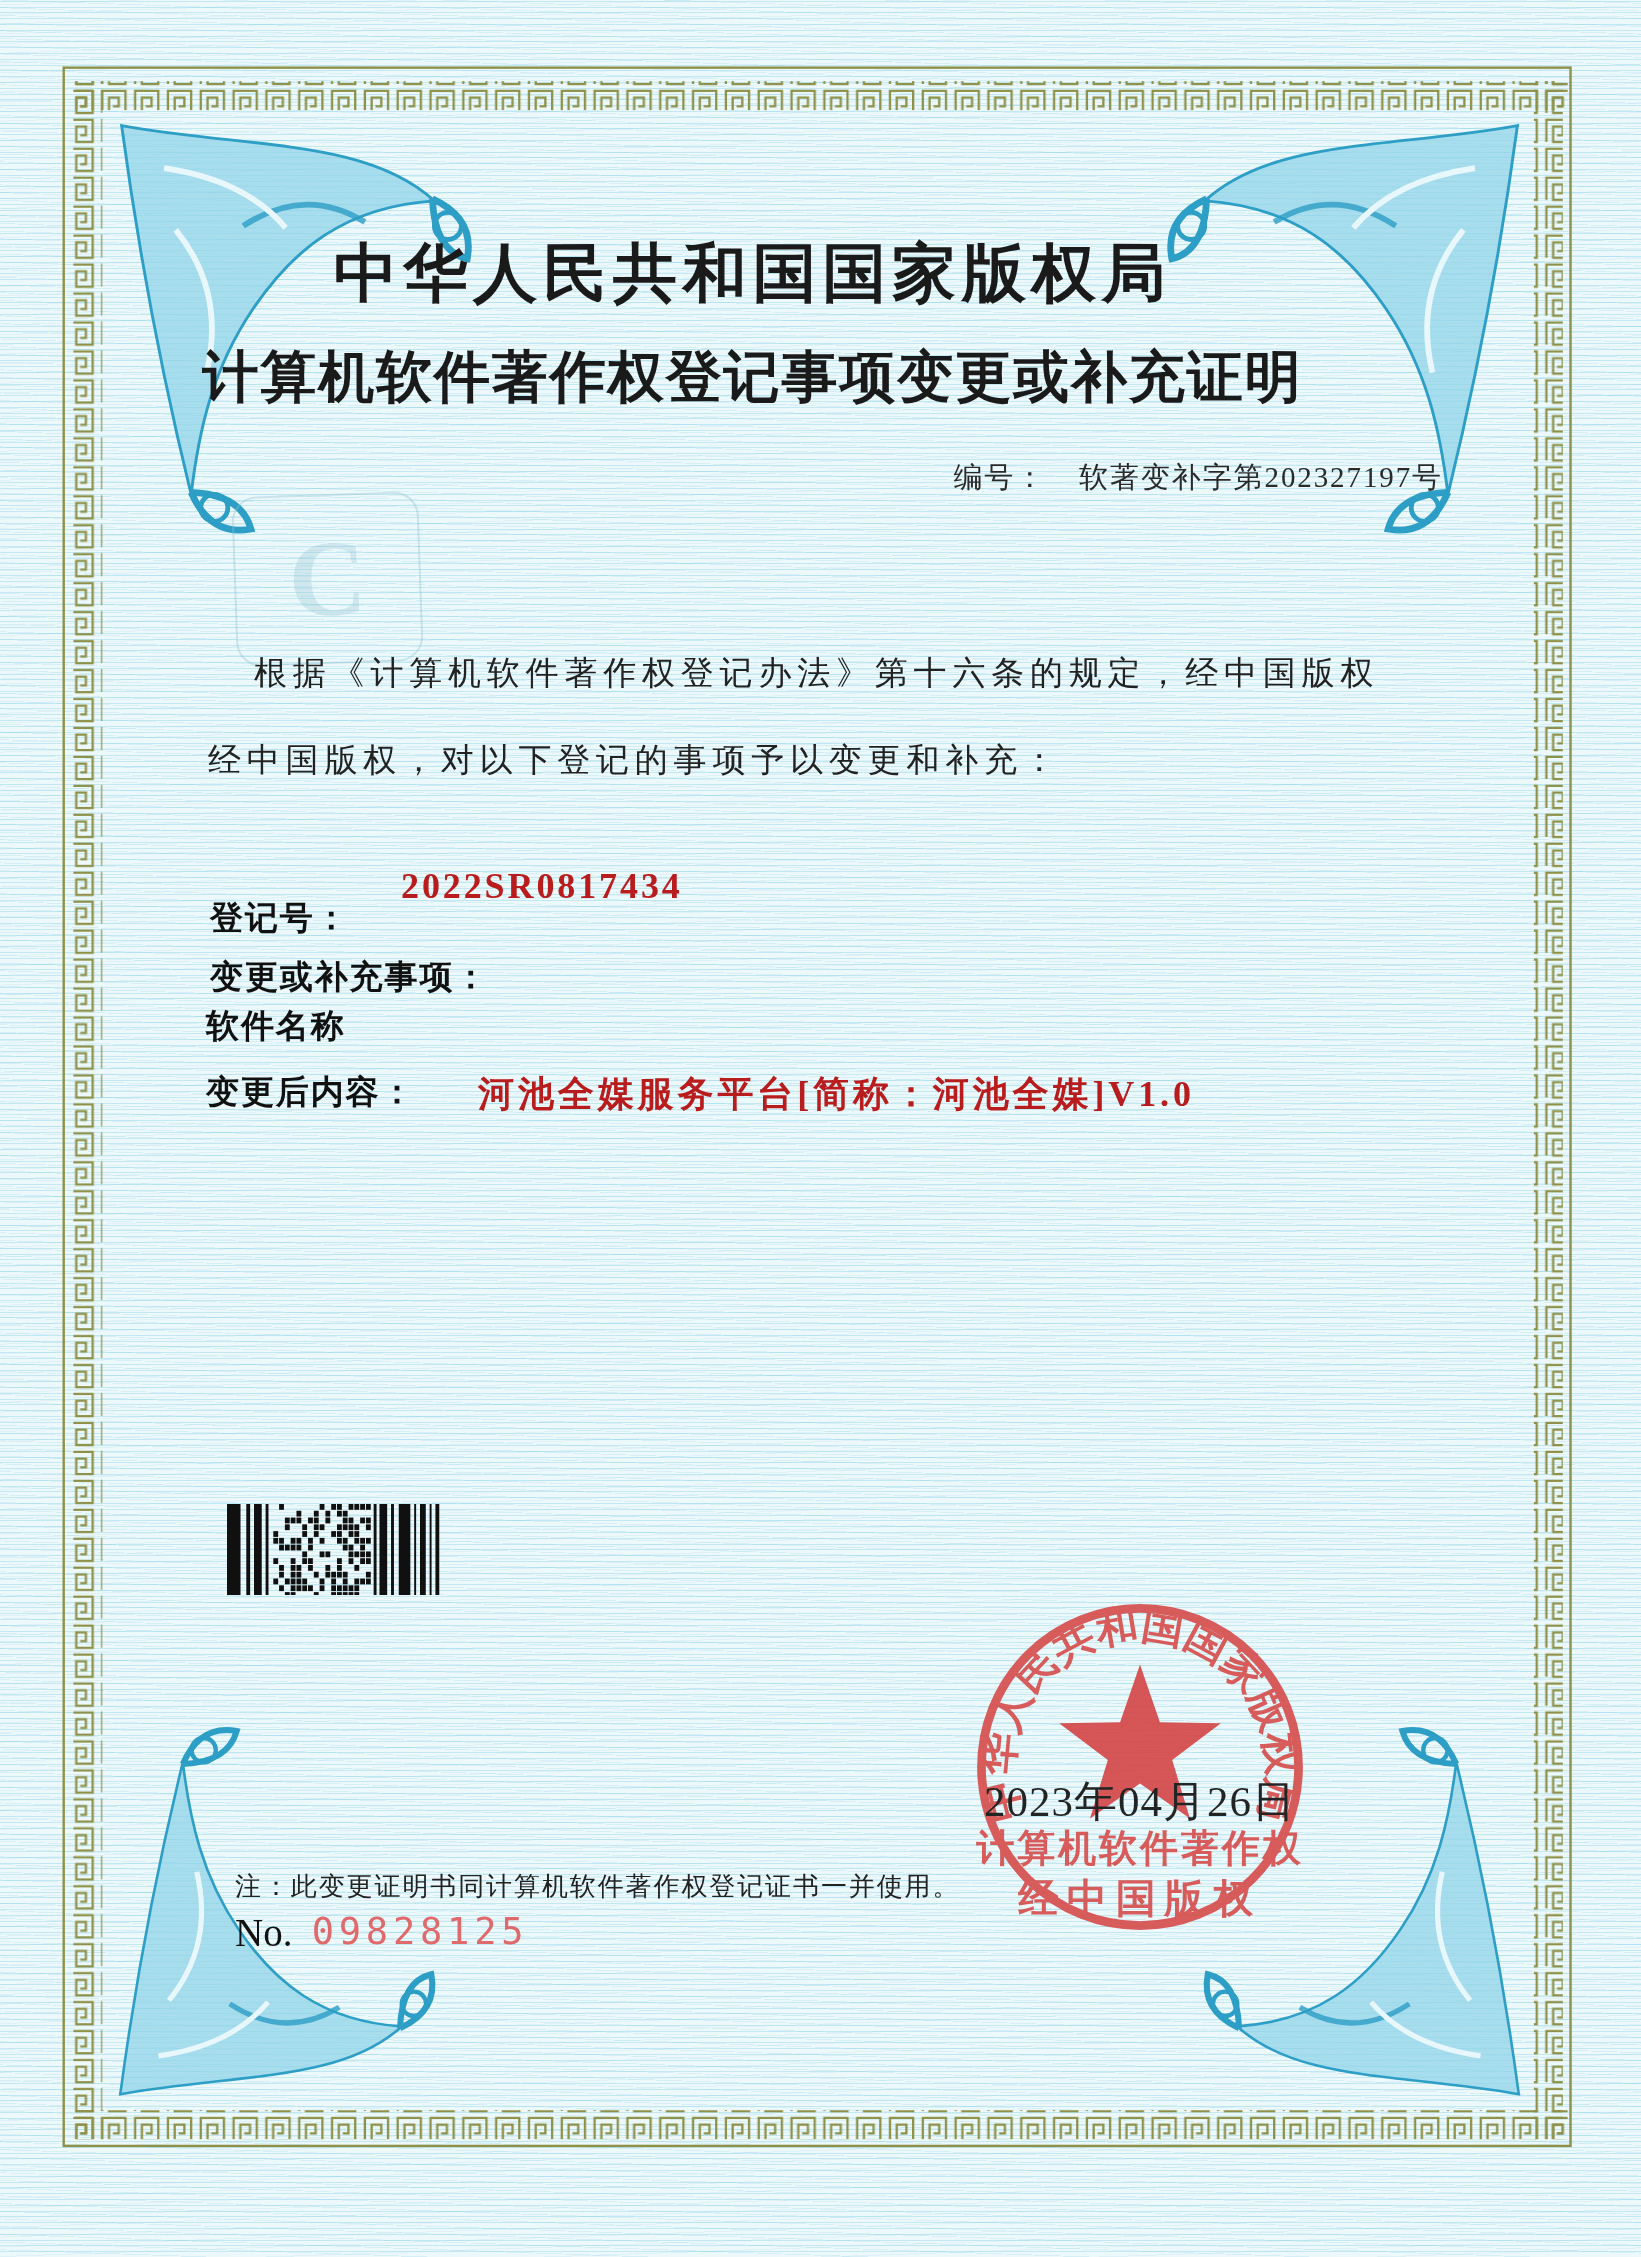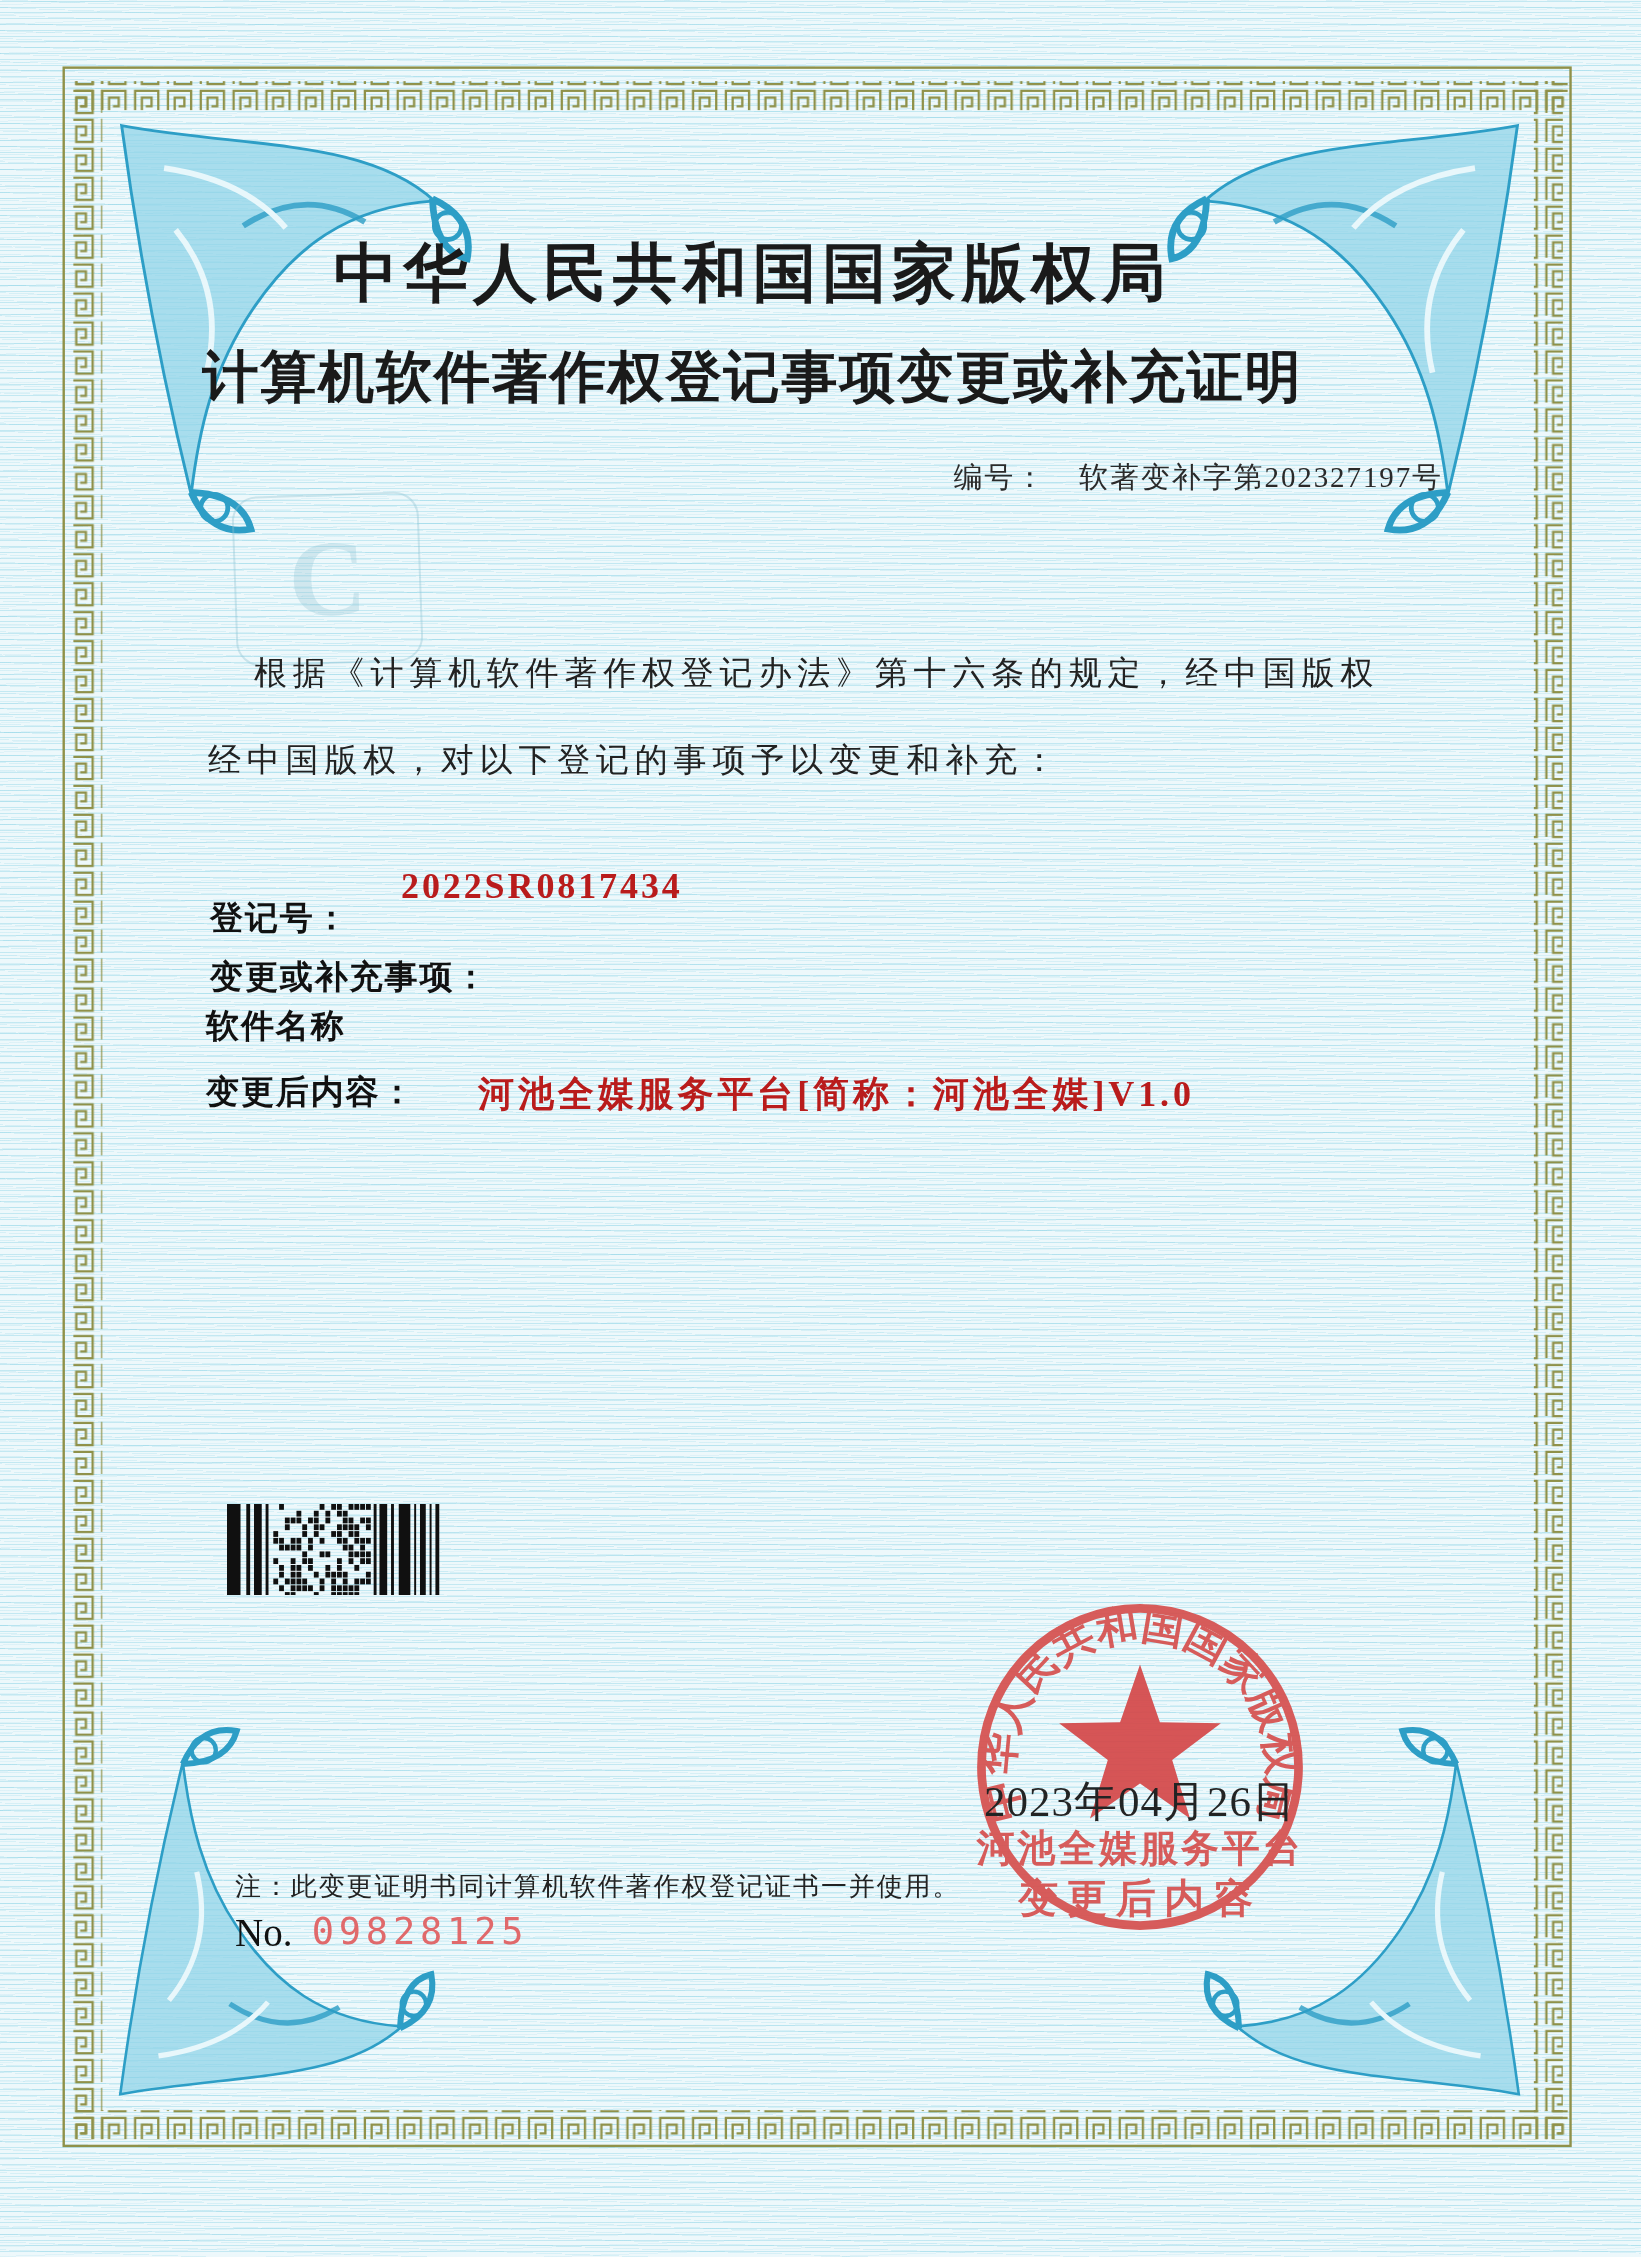--- a/index.html
+++ b/index.html
@@ -283,21 +283,21 @@
 <div class="seal">
   <svg width="348" height="348" viewBox="0 0 360 360">
     <circle cx="180" cy="180" r="164" fill="none" stroke="#d6514f" stroke-width="9"></circle>
     <path id="sealArc" d="M60.4,235.8 A132,132 0 1 1 299.6,235.8" fill="none"></path>
     <text font-size="43" font-weight="bold" fill="#d6514f" font-family="Liberation Serif, DejaVu Serif, serif">
       <textPath href="#sealArc" startOffset="50%" text-anchor="middle" textLength="520" lengthAdjust="spacingAndGlyphs">中华人民共和国国家版权局</textPath>
     </text>
     <polygon points="180,74 200.6,133.7 263.7,134.8 213.3,172.8 231.7,233.2 180,197 128.3,233.2 146.7,172.8 96.3,134.8 159.4,133.7" fill="#d5494a"></polygon>
   </svg>
   <div class="date">2023年04月26日</div>
-  <div class="type1">河池全媒服务平台</div>
-  <div class="type2">变更后内容</div>
+  <div class="type1">计算机软件著作权</div>
+  <div class="type2">经中国版权</div>
 </div>
 
 <div class="t note-text">注：此变更证明书同计算机软件著作权登记证书一并使用。</div>
 <div class="t serial">
   <span>No.</span><span class="num" style="color:#e0696b;margin-top:8px;">09828125</span>
 </div>
 
 
 </body></html>

